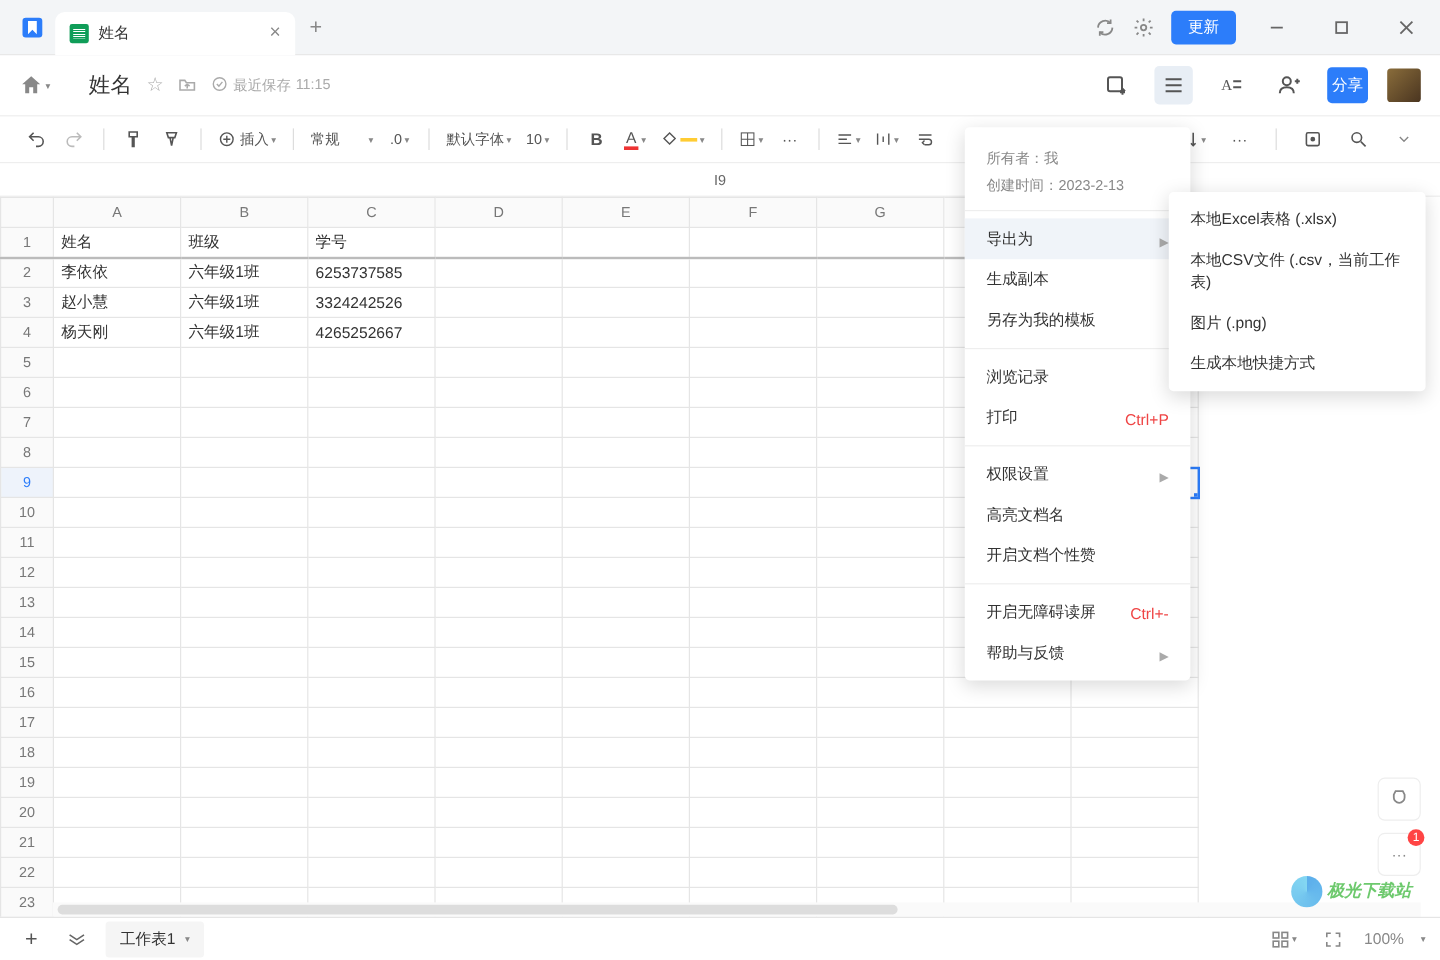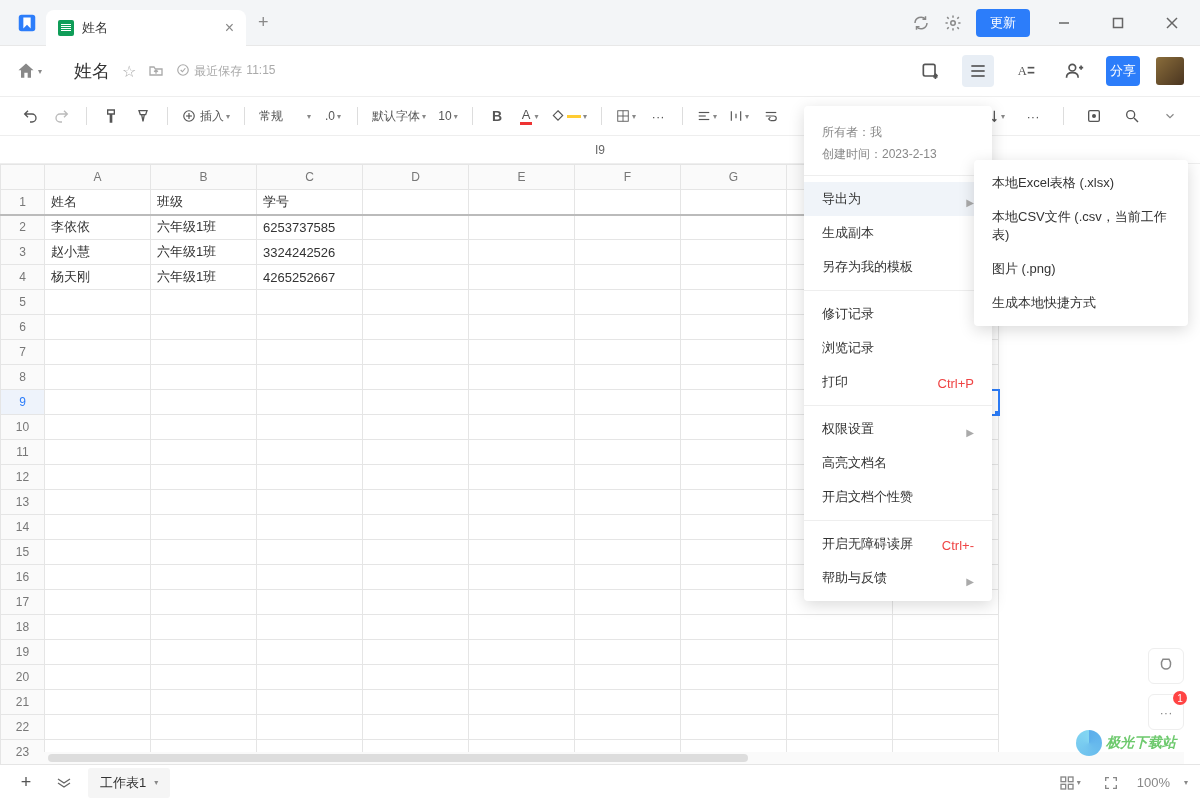--- a/index.html
+++ b/index.html
@@ -641,23 +641,20 @@
         <span class="menu-arrow">▶</span>
       </div>
       <div class="menu-item">
         <span>生成副本</span>
       </div>
       <div class="menu-item">
         <span>另存为我的模板</span>
       </div>
       <div class="menu-sep"></div>
       <div class="menu-item">
-        <span>修订记录</span>
-      </div>
-      <div class="menu-item">
         <span>浏览记录</span>
       </div>
       <div class="menu-item">
         <span>打印</span>
         <span class="menu-shortcut">Ctrl+P</span>
       </div>
       <div class="menu-sep"></div>
       <div class="menu-item">
         <span>权限设置</span>
         <span class="menu-arrow">▶</span>

